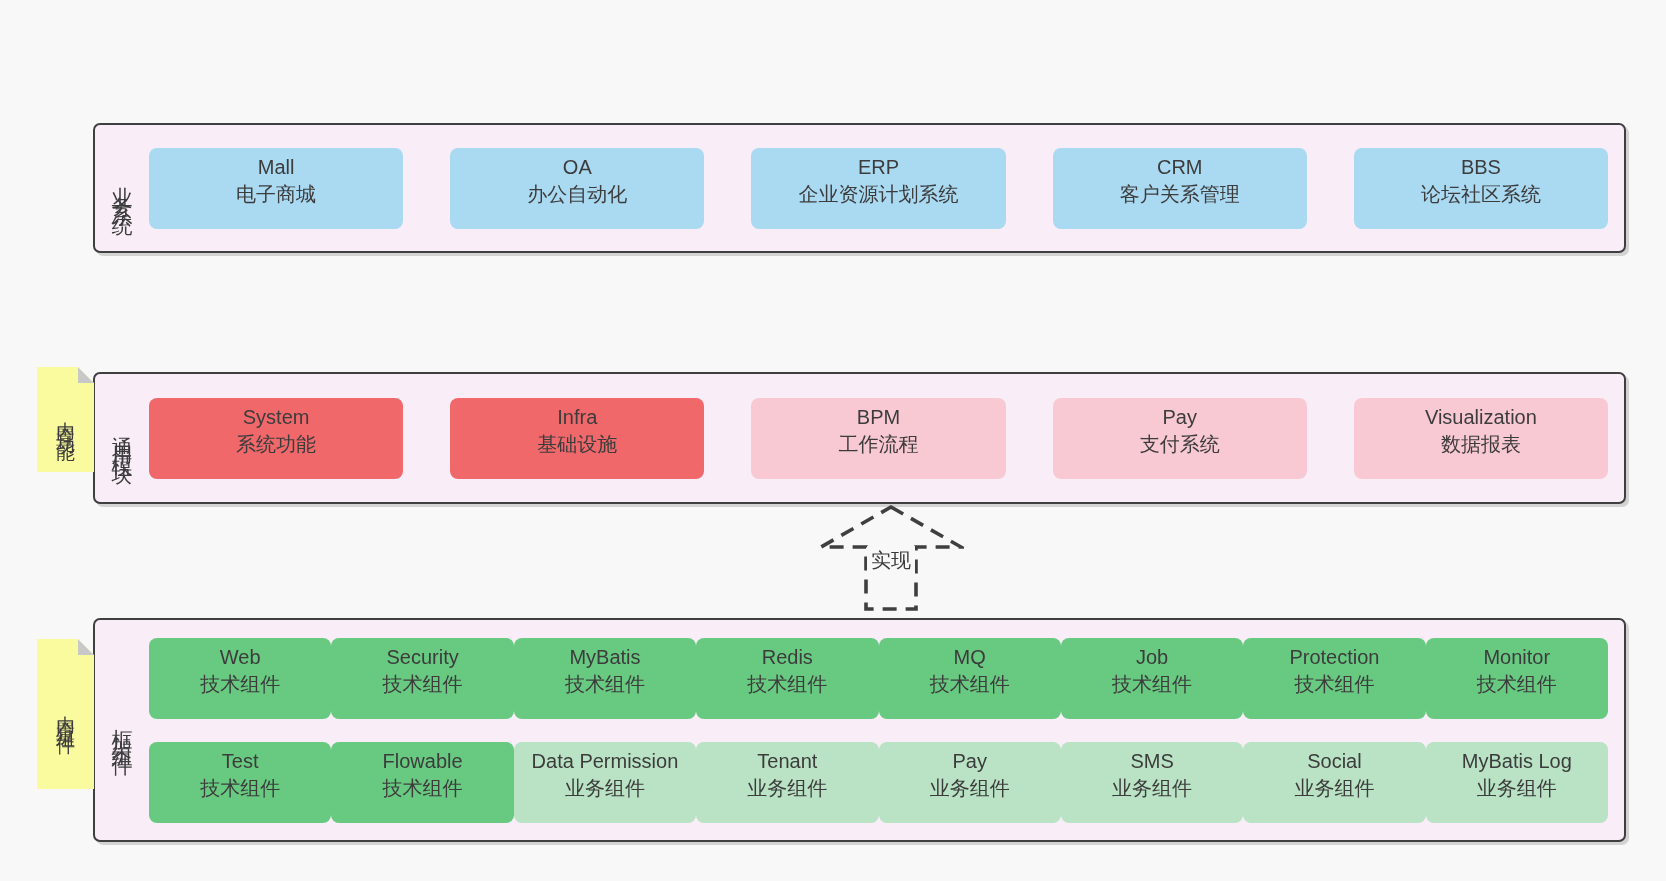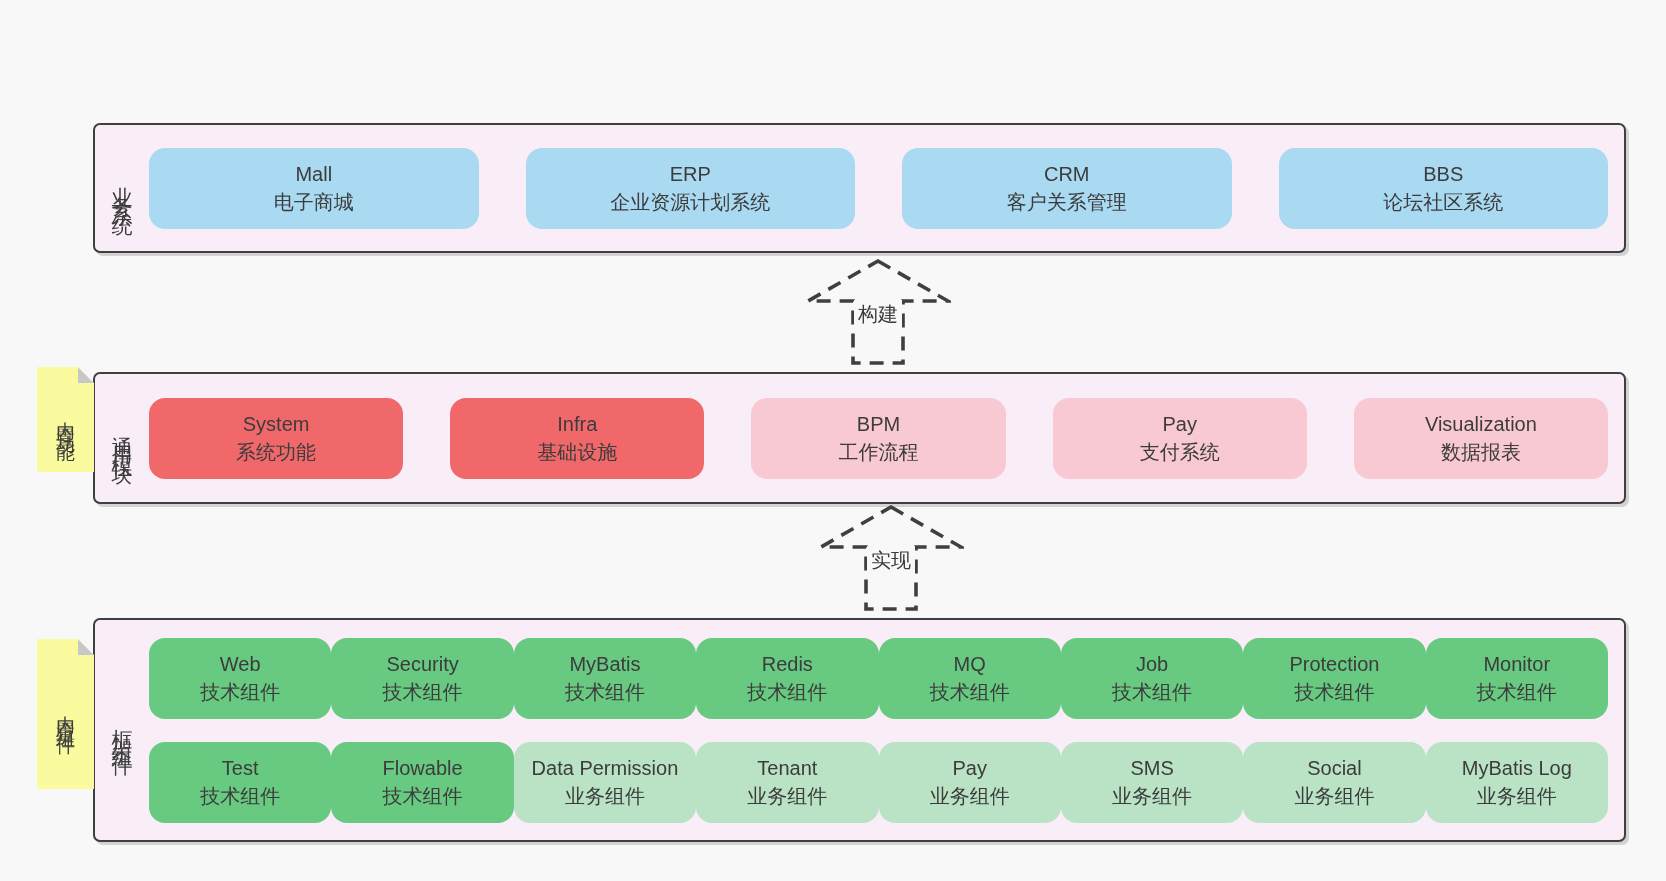--- a/index.html
+++ b/index.html
@@ -53,30 +53,30 @@
     gap:23px;
     padding:0 16px 0 0;
   }
   .row{
     display:flex;
     align-items:center;
   }
   .box{
     flex:1;
     height:81px;
-    border-radius:16px;
+    border-radius:8px;
     display:flex;
     flex-direction:column;
     align-items:center;
-    justify-content:flex-end;
+    justify-content:flex-start;
     text-align:center;
     font-size:20px;
     line-height:1.38;
     color:var(--text,#3c3c3c);
-    padding:12px 6px;
+    padding:6px 6px;
     box-sizing:border-box;
   }
   .box .en{white-space:normal;}
   .blue{background:var(--box_blue,#aad9f2);}
   .red{background:var(--box_red,#f1686b);}
   .pink{background:var(--box_pink,#f9c9d3);}
   .gdark{background:var(--box_green_dark,#68c981);}
   .glight{background:var(--box_green_light,#b9e3c4);}
   .note{
     position:absolute;
@@ -128,40 +128,38 @@
   <section class="band band1">
     <div class="vlabel">
       <span class="vtext">业务系统</span>
     </div>
     <div class="boxes">
       <div class="box blue">
         <span class="en">Mall</span>
         <span class="zh">电子商城</span>
       </div>
       <div class="box blue">
+        <span class="en">OA</span>
+        <span class="zh">办公自动化</span>
+      </div>
+      <div class="box blue">
         <span class="en">ERP</span>
         <span class="zh">企业资源计划系统</span>
       </div>
       <div class="box blue">
         <span class="en">CRM</span>
         <span class="zh">客户关系管理</span>
       </div>
       <div class="box blue">
         <span class="en">BBS</span>
         <span class="zh">论坛社区系统</span>
       </div>
     </div>
   </section>
 
-  <div class="arrow arrow1">
-    <svg viewBox="0 0 146 108">
-      <path d="M73 3 L143 43 L98 43 L98 105 L48 105 L48 43 L3 43 Z"></path>
-    </svg>
-    <span class="arrow-label">构建</span>
-  </div>
 
   <div class="note note1">
     <span class="fold"></span>
     <span class="vtext">内置功能</span>
   </div>
 
   <section class="band band2">
     <div class="vlabel">
       <span class="vtext">通用模块</span>
     </div>

